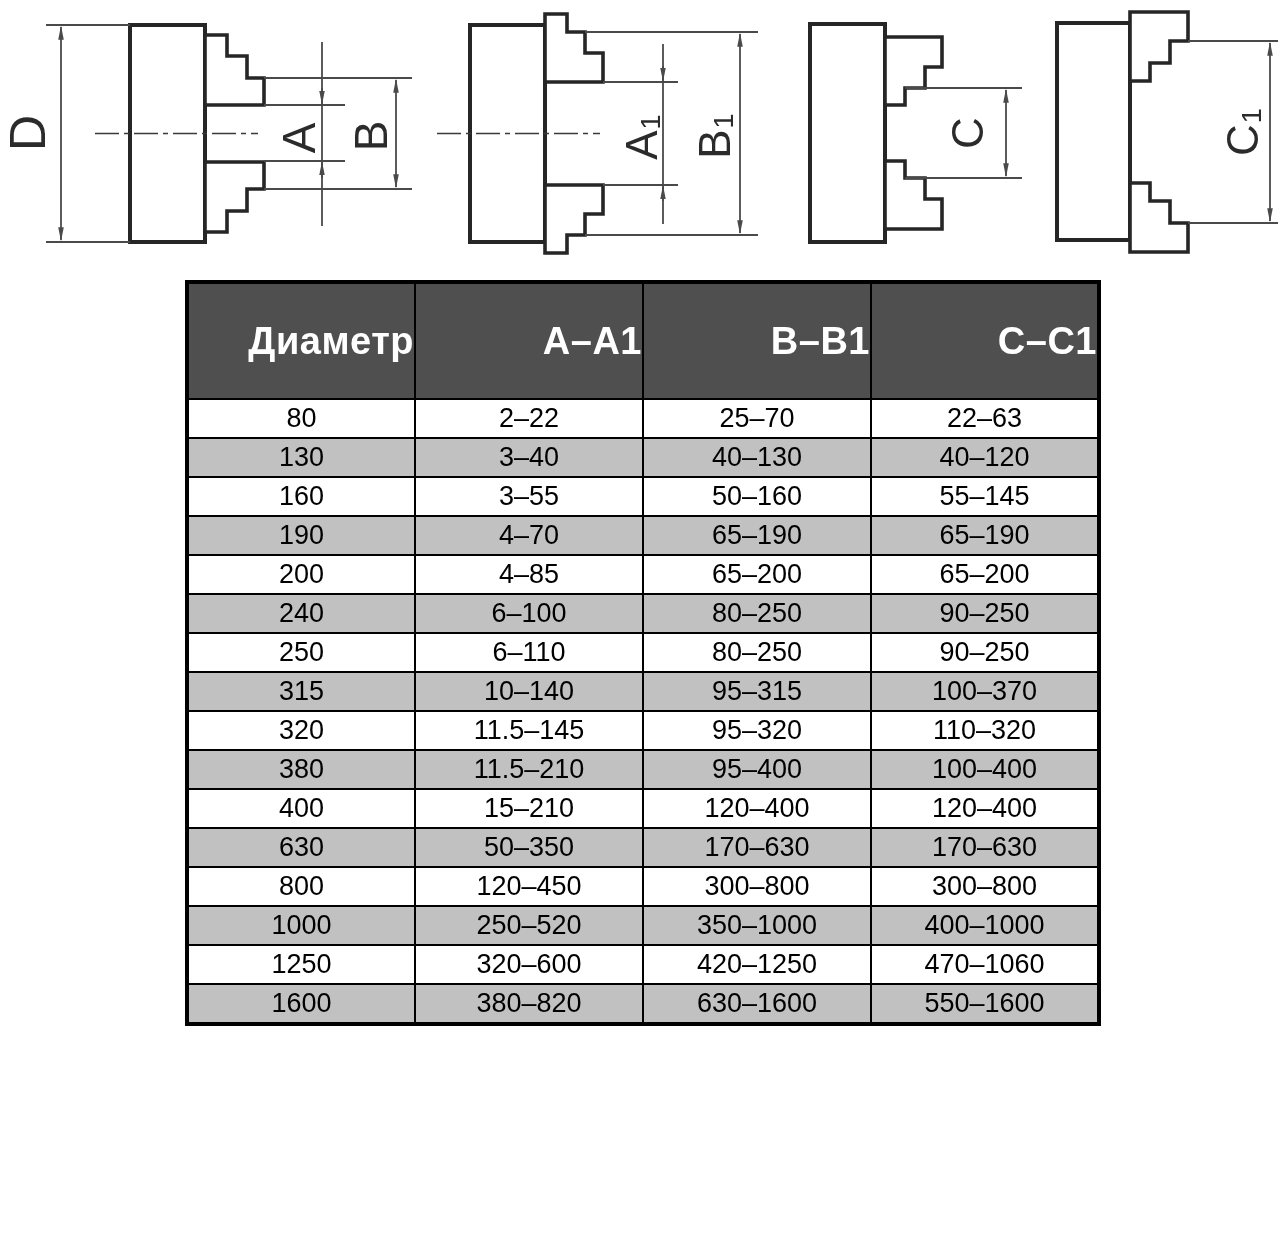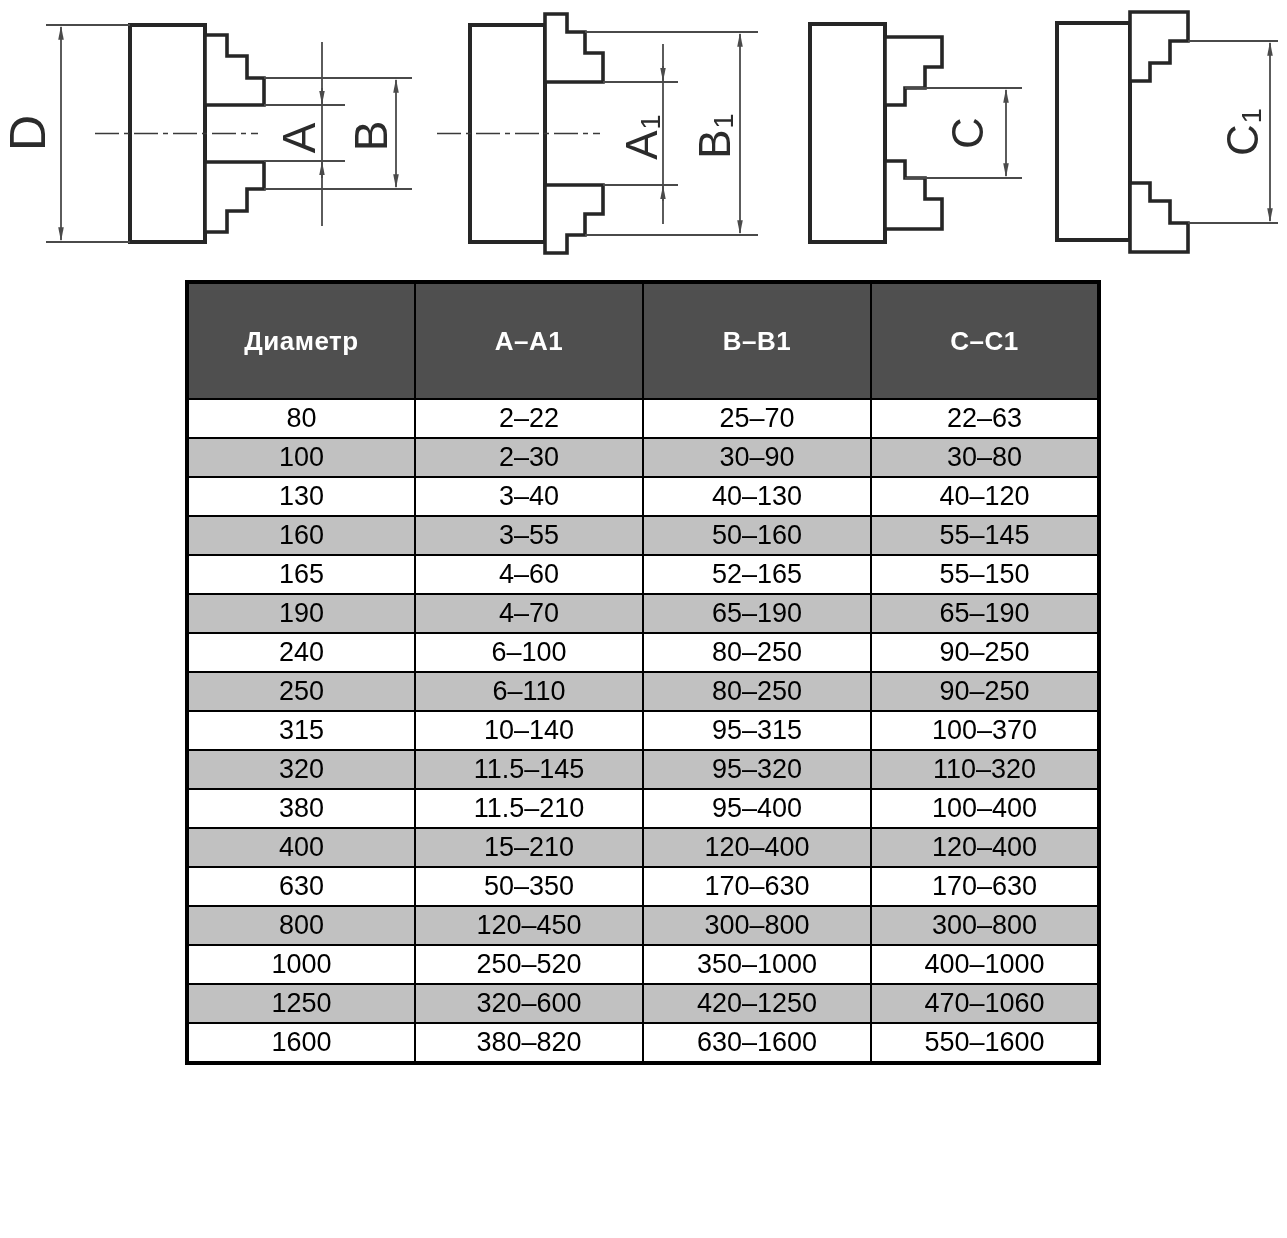--- a/index.html
+++ b/index.html
@@ -23,21 +23,21 @@
     position:absolute;left:185px;top:280px;width:916px;
     border-collapse:collapse;table-layout:fixed;
     border:4px solid var(--table-border);
   }
   table.spec th,table.spec td{
     border:2px solid var(--table-border);
     text-align:center;vertical-align:middle;padding:0;
   }
   table.spec thead th{
     height:114px;background:var(--header-bg);color:var(--header-text);
-    font-size:26px;font-weight:bold;letter-spacing:0.5px;
+    font-size:38px;font-weight:bold;letter-spacing:0.5px;text-align:right;
   }
   table.spec tbody td{height:37px;font-size:27px;color:#000;}
   table.spec tbody tr:nth-child(even){background:var(--alt-row-bg);}
 </style>
 </head>
 <body>
 
 <svg class="diagrams" width="1287" height="272" viewBox="0 0 1287 272" aria-hidden="true">
   <defs>
     <marker id="arr" viewBox="0 0 12 6" refX="11" refY="3" markerWidth="14" markerHeight="7" markerUnits="userSpaceOnUse" orient="auto-start-reverse">
@@ -119,56 +119,50 @@
     </tr>
   </thead>
   <tbody>
   <tr>
     <td>80</td>
     <td>2–22</td>
     <td>25–70</td>
     <td>22–63</td>
   </tr>
 
-  <tr>
-    <td>100</td>
-    <td>2–30</td>
-    <td>30–90</td>
-    <td>30–80</td>
-  </tr>
 
 
   <tr>
     <td>130</td>
     <td>3–40</td>
     <td>40–130</td>
     <td>40–120</td>
   </tr>
 
   <tr>
     <td>160</td>
     <td>3–55</td>
     <td>50–160</td>
     <td>55–145</td>
   </tr>
 
-  <tr>
-    <td>165</td>
-    <td>4–60</td>
-    <td>52–165</td>
-    <td>55–150</td>
-  </tr>
 
   <tr>
     <td>190</td>
     <td>4–70</td>
     <td>65–190</td>
     <td>65–190</td>
   </tr>
 
+  <tr>
+    <td>200</td>
+    <td>4–85</td>
+    <td>65–200</td>
+    <td>65–200</td>
+  </tr>
 
   <tr>
     <td>240</td>
     <td>6–100</td>
     <td>80–250</td>
     <td>90–250</td>
   </tr>
 
   <tr>
     <td>250</td>

